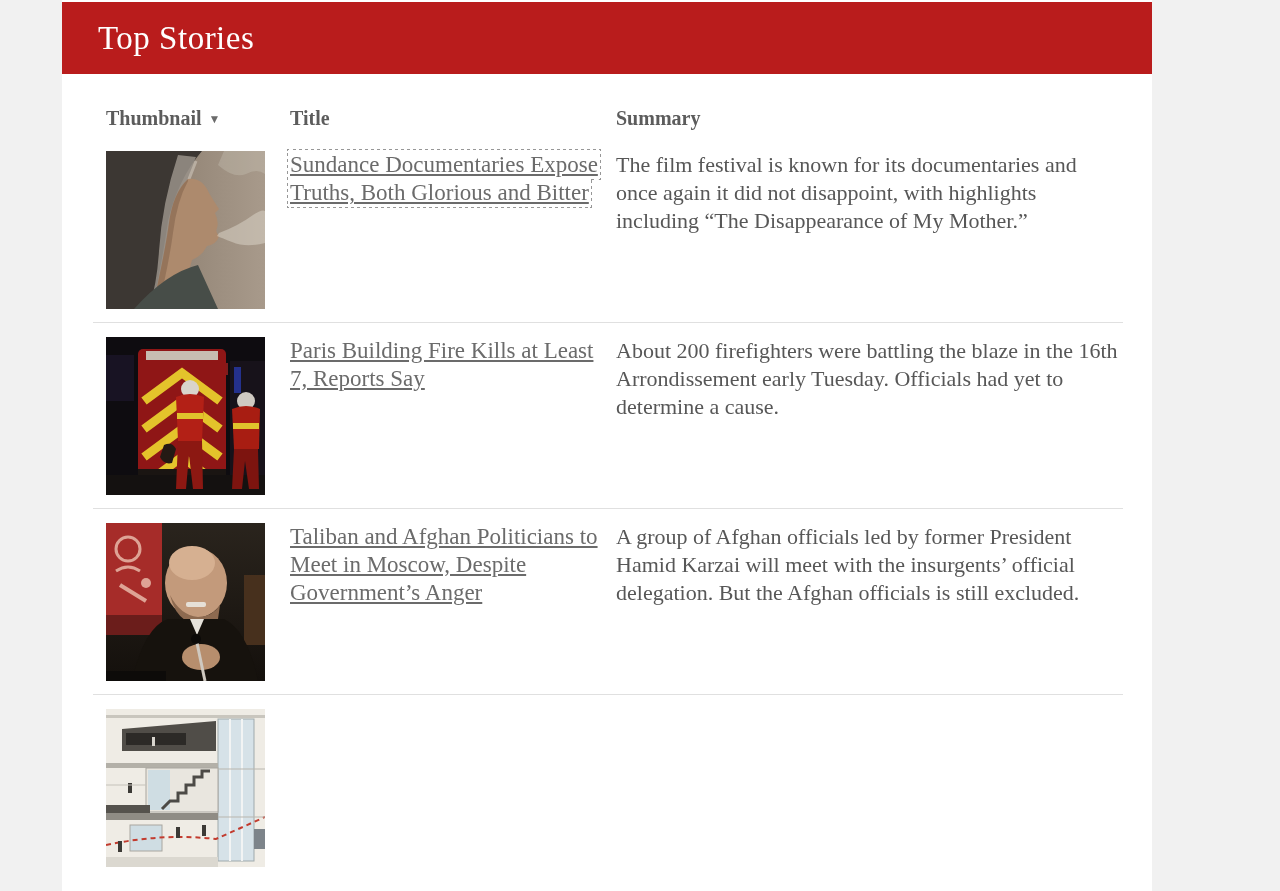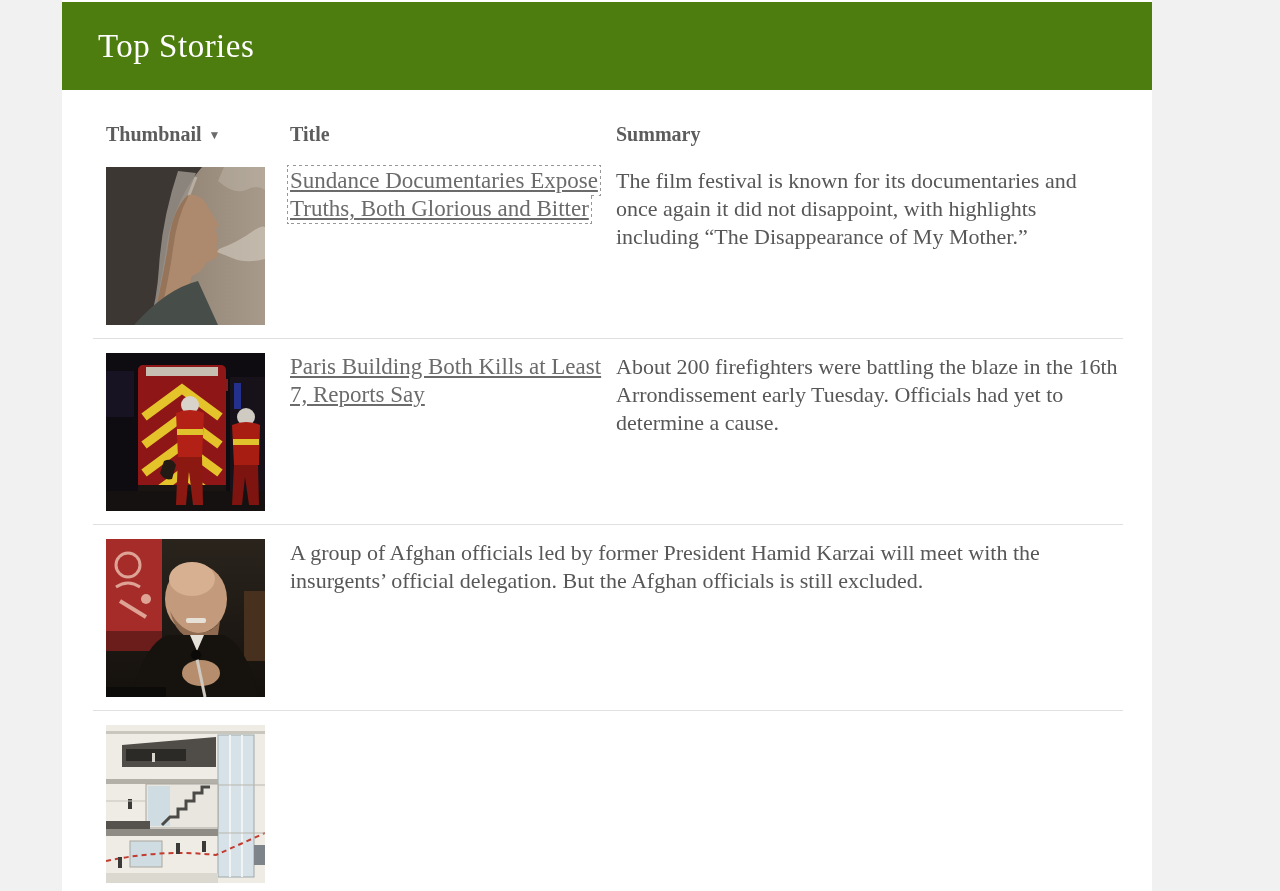--- a/index.html
+++ b/index.html
@@ -10,22 +10,22 @@
     overflow: hidden;
   }
   .card {
     position: absolute; left: 62px; top: 0;
     width: 1090px; height: 891px;
     background: #ffffff;
     overflow: hidden;
   }
   .header-bar {
     margin-top: 2px;
-    height: 88px;
-    background: #4d7c0f;
+    height: 72px;
+    background: #b91c1c;
     display: flex; align-items: center;
     padding-left: 36px;
   }
   .header-bar h1 {
     color: #ffffff; font-size: 33px; font-weight: 400; letter-spacing: 0.5px;
   }
   .table-wrap { padding: 0 29px 0 31px; }
   .thead {
     display: flex;
     padding: 34px 0 8px 13px;
@@ -134,21 +134,21 @@
             <path d="M72 104 L70 152 L80 152 L83 118 L87 152 L97 152 L96 104 Z" fill="#8c1812"></path>
             <circle cx="140" cy="64" r="9" fill="#cfcac2"></circle>
             <path d="M126 72 Q140 66 154 72 L153 112 L128 112 Z" fill="#a81d12"></path>
             <rect x="127" y="86" width="26" height="6" fill="#e0c32c"></rect>
             <path d="M128 112 L126 152 L136 152 L139 124 L143 152 L153 152 L152 112 Z" fill="#7d140f"></path>
             <path d="M58 108 Q66 104 70 112 L66 126 Q58 128 54 120 Z" fill="#241a14"></path>
           </svg>
         </div>
       </div>
       <div class="c2">
-        <a class="title-link">Paris Building Both Kills at Least 7, Reports Say</a>
+        <a class="title-link">Paris Building Fire Kills at Least 7, Reports Say</a>
       </div>
       <div class="c3">
         <div class="summary">About 200 firefighters were battling the blaze in the 16th Arrondissement early Tuesday. Officials had yet to determine a cause.</div>
       </div>
     </div>
 
     <div class="row">
       <div class="c1">
         <div class="thumb">
           <svg viewBox="0 0 159 158" preserveAspectRatio="none">
@@ -171,20 +171,23 @@
             <path d="M64 72 Q74 92 92 94 Q106 94 114 82 L112 96 Q98 104 80 98 Q68 90 64 72 Z" fill="#8d6a50"></path>
             <rect x="80" y="79" width="20" height="5" rx="2" fill="#e6e0d7"></rect>
             <path d="M26 158 Q38 104 62 96 L118 96 Q142 108 152 158 Z" fill="#16120d"></path>
             <path d="M84 96 L98 96 L91 112 Z" fill="#e6e2da"></path>
             <ellipse cx="95" cy="134" rx="19" ry="13" fill="#b78e6d"></ellipse>
             <line x1="91" y1="120" x2="99" y2="158" stroke="#cfc9c0" stroke-width="3"></line>
             <circle cx="90" cy="116" r="5" fill="#0c0a08"></circle>
             <rect x="0" y="148" width="60" height="10" fill="#0d0b09"></rect>
           </svg>
         </div>
+      </div>
+      <div class="c2">
+        <a class="title-link">Taliban and Afghan Politicians to Meet in Moscow, Despite Government’s Anger</a>
       </div>
       <div class="c3">
         <div class="summary">A group of Afghan officials led by former President Hamid Karzai will meet with the insurgents’ official delegation. But the Afghan officials is still excluded.</div>
       </div>
     </div>
 
     <div class="row">
       <div class="c1">
         <div class="thumb">
           <svg viewBox="0 0 159 158" preserveAspectRatio="none">

